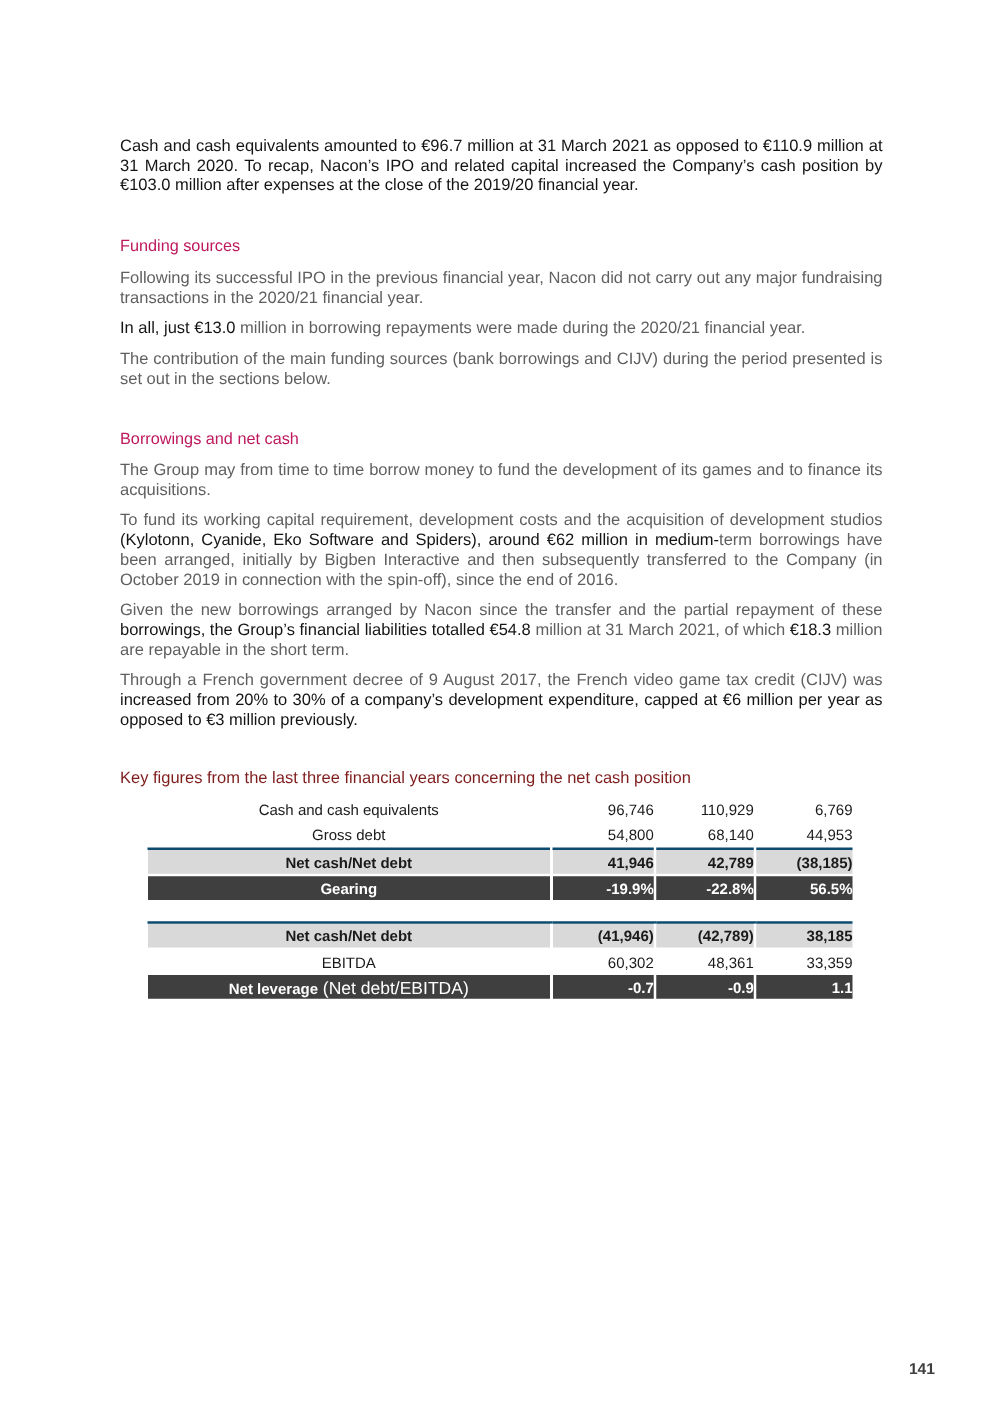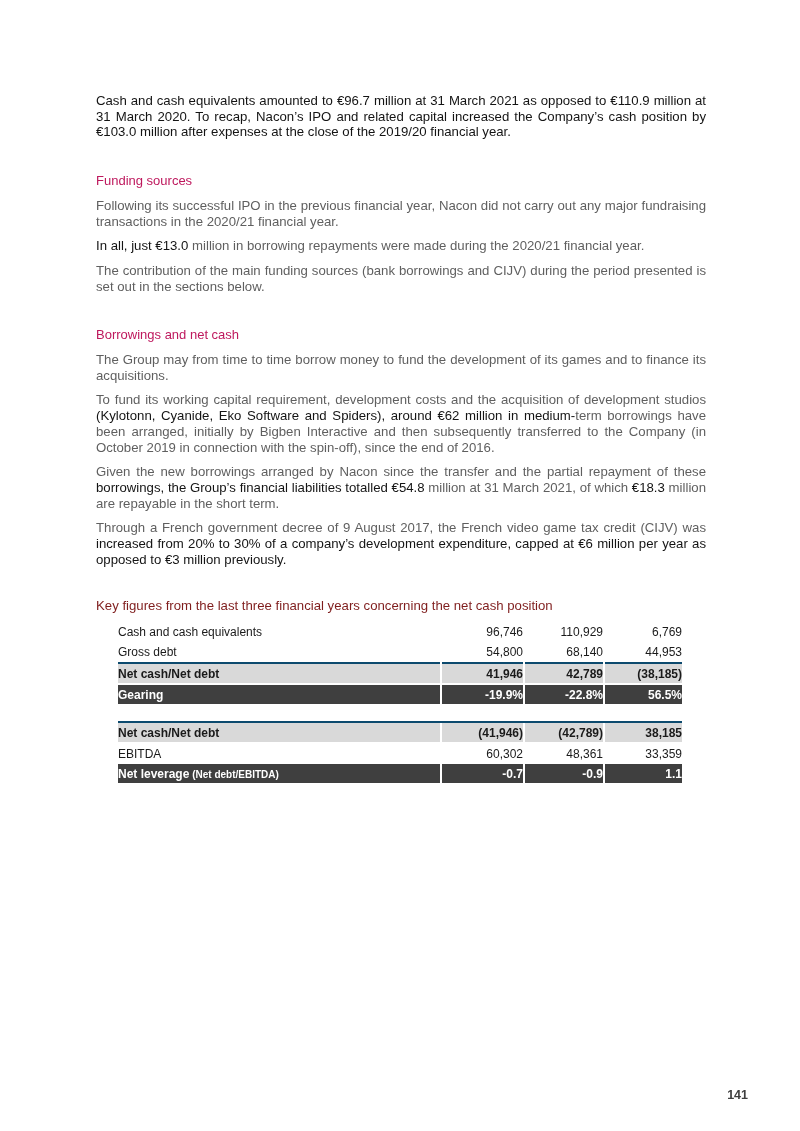--- a/index.html
+++ b/index.html
@@ -5,21 +5,21 @@
   html,body{margin:0;padding:0;background:#fff;}
   .page{
     position:relative;
     width:800px;height:1131px;
     background:#fff;
     font-family:"Liberation Sans","DejaVu Sans",sans-serif;
     overflow:hidden;
   }
   .content{
     position:absolute;
-    left:96px;top:93px;
+    left:96px;top:109px;
     width:610px;
   }
   .para{
     margin:0 0 9px 0;
     font-size:13.2px;
     line-height:15.7px;
     text-align:justify;
     color:#5f5f5f;
   }
   .para.black{color:#141414;}
@@ -61,35 +61,35 @@
     padding-left:9px;
     text-align:left;
   }
   .th-col{
     text-align:center;
     font-weight:bold;
     font-size:11.5px;
     line-height:13.5px;
   }
   .sep{border-left:2px solid #fff;}
-  .label-cell{padding-left:9px;text-align:left;}
+  .label-cell{padding-left:9px;text-align:center;}
   .num-cell{text-align:right;padding-right:9px;}
   .row-plain td{
     background:#fff;color:#1a1a1a;height:20px;font-size:12px;
   }
   .row-gray td{
     background:#d9d9d9;color:#1a1a1a;font-weight:bold;height:19px;
     border-top:2px solid #0c4a6e;border-bottom:2px solid #fff;
   }
   .row-dark td{
     background:#3f3f3f;color:#fff;font-weight:bold;height:19px;
   }
   .label-note{
-    font-weight:bold;
-    font-size:10px;
+    font-weight:normal;
+    font-size:14px;
   }
   .table-gap{height:17px;}
   .page-number{
     position:absolute;
     top:1088px;
     right:52px;
     font-size:12.5px;
     color:#3f3f3f;
     font-weight:bold;
   }

